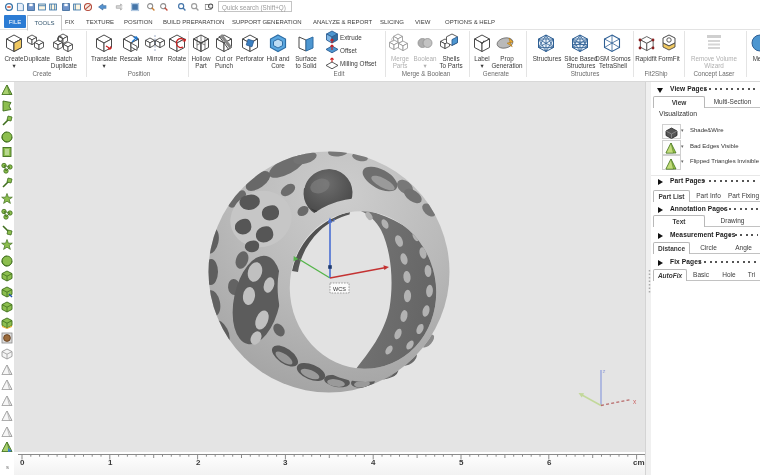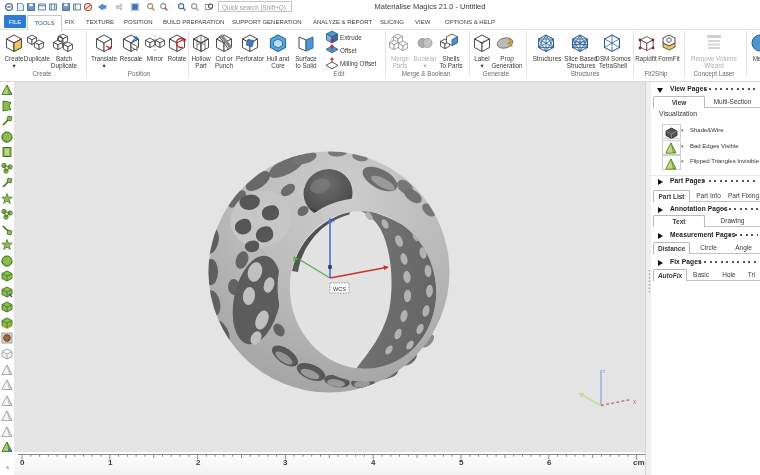--- a/index.html
+++ b/index.html
@@ -100,21 +100,20 @@
       </svg>
     <svg class="qi" style="left:190px">
         <circle cx="4" cy="4" r="3" fill="none" stroke="#999" stroke-width="1.4"></circle>
         <path d="M6 6 L9 9" stroke="#999" stroke-width="1.6"></path>
       </svg>
     <svg class="qi" style="left:204px">
         <rect x="0.5" y="2" width="7" height="6" fill="none" stroke="#777"></rect>
         <circle cx="7" cy="4" r="2.6" fill="#eee" stroke="#444" stroke-width="1.2"></circle>
       </svg>
     <div class="abs" style="left:218px;top:1px;width:74px;height:11px;background:#fff;border:1px solid #c4c4c4;font-size:6.3px;color:#9a9a9a;line-height:11px;padding-left:3px;box-sizing:border-box;">Quick search (Shift+Q)</div>
-    <div id="titletext">Materialise Magics 21.0 - Untitled</div>
   </div>
   <div id="tabs">
     <div class="tab" id="tab-file">FILE</div>
     <div class="tab" id="tab-tools">TOOLS</div>
     <div class="tab" style="left:65px;">FIX</div>
     <div class="tab" style="left:86px;">TEXTURE</div>
     <div class="tab" style="left:124px;">POSITION</div>
     <div class="tab" style="left:163px;">BUILD PREPARATION</div>
     <div class="tab" style="left:232px;">SUPPORT GENERATION</div>
     <div class="tab" style="left:313px;">ANALYZE &amp; REPORT</div>

